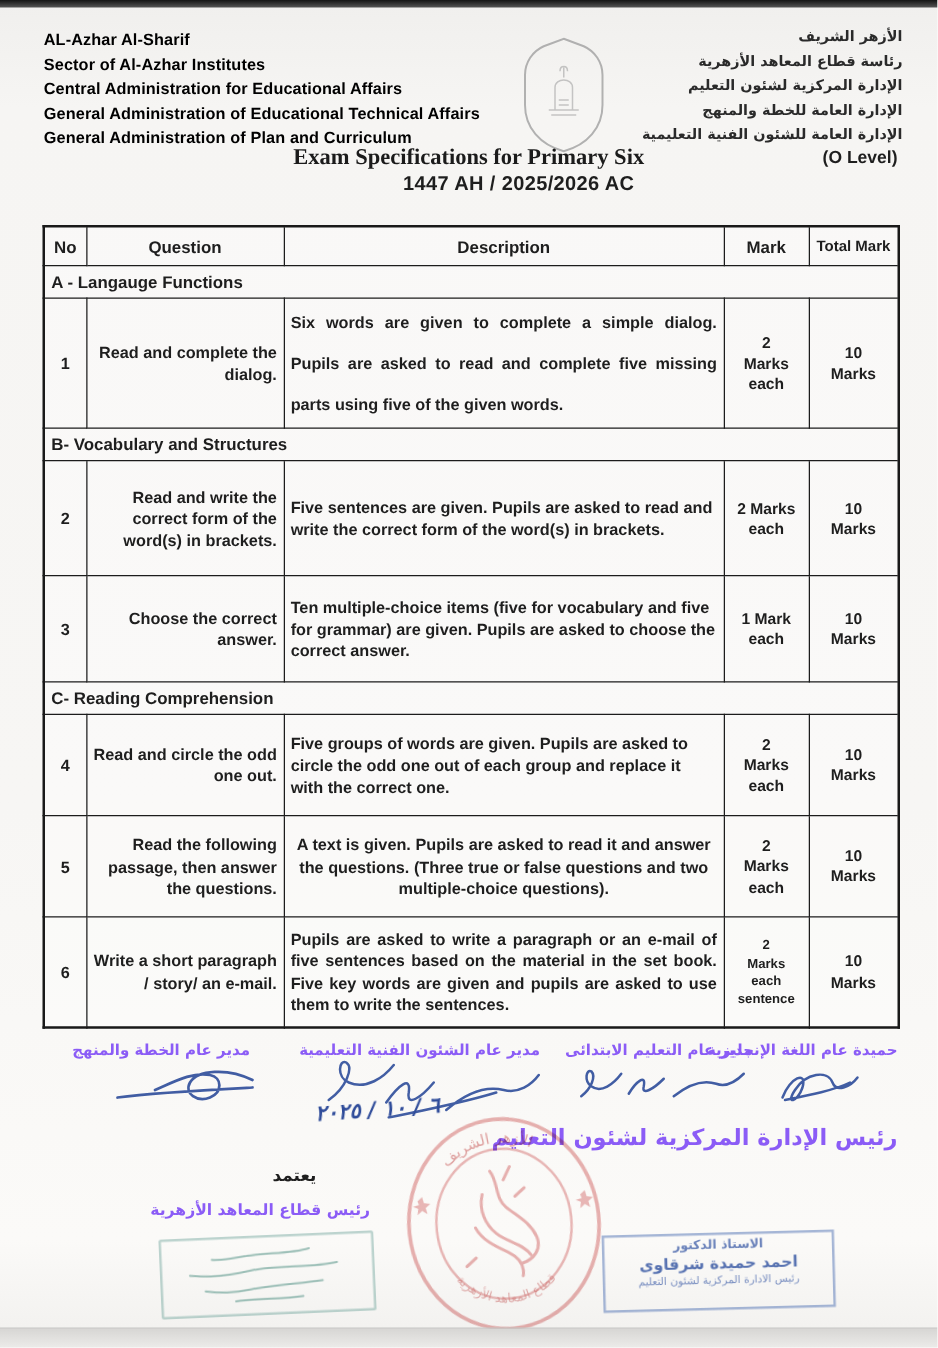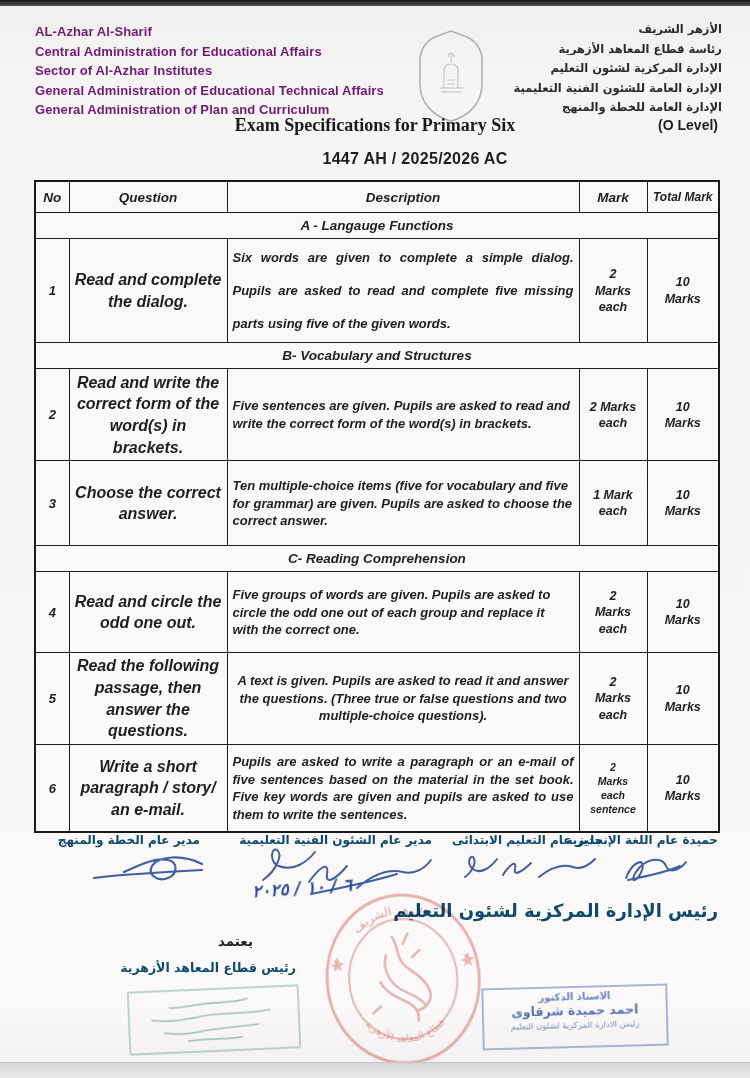--- a/index.html
+++ b/index.html
@@ -6,40 +6,40 @@
   body{
     width:750px;height:1078px;position:relative;overflow:hidden;
     background:linear-gradient(180deg,#f0efed 0%,#f6f5f3 8%,#f7f6f4 60%,#fbfaf8 92%,#f1f0ee 100%);
     font-family:"Liberation Sans",sans-serif;color:#1e1e1e;
   }
   .edge-top{position:absolute;left:0;top:0;width:750px;height:6px;
     background:linear-gradient(180deg,#141414,#555);}
   .edge-bottom{position:absolute;left:0;bottom:0;width:750px;height:15px;
     background:linear-gradient(180deg,#d7d6d4,#ecebe9);border-top:1px solid #c6c5c3;}
   .abs{position:absolute;}
-  .en-header{left:35px;top:22px;font-size:13px;font-weight:bold;line-height:19.5px;color:#701a75;letter-spacing:.1px;}
+  .en-header{left:35px;top:22px;font-size:13px;font-weight:bold;line-height:19.5px;color:#000000;letter-spacing:.1px;}
   .ar{font-family:"DejaVu Sans",sans-serif;direction:rtl;}
   .ar-header{right:28px;top:20px;font-size:11.5px;font-weight:bold;line-height:19.5px;text-align:right;color:#2a2a2a;}
   .logo{left:417px;top:28px;width:68px;height:96px;opacity:.75;}
   .title-row{left:80px;top:115px;width:590px;text-align:center;
     font-family:"Liberation Serif",serif;font-size:18px;font-weight:bold;color:#1b1b1b;}
   .olevel{right:32px;top:117px;font-size:14px;font-weight:bold;}
-  .subtitle{left:80px;top:139px;width:670px;text-align:center;font-size:16px;font-weight:bold;letter-spacing:.3px;margin-top:11px;}
+  .subtitle{left:80px;top:139px;width:670px;text-align:center;font-size:16px;font-weight:bold;letter-spacing:.3px;}
   table.spec{position:absolute;left:34px;top:180px;width:686px;border-collapse:collapse;table-layout:fixed;
-    border:2.5px solid #191919;background:rgba(255,255,255,.35);font-style:italic;}
+    border:2.5px solid #191919;background:rgba(255,255,255,.35);}
   table.spec td,table.spec th{border:1.6px solid #1c1c1c;padding:2px 5px;vertical-align:middle;}
   th.h{font-size:13.5px;font-weight:bold;text-align:center;height:26px;}
-  td.section{font-size:13.5px;font-weight:bold;text-align:center;height:21px;border-left:none;border-right:none;}
+  td.section{font-size:13.5px;font-weight:bold;text-align:left;height:21px;border-left:none;border-right:none;}
   td.no{font-size:13px;font-weight:bold;text-align:center;}
-  td.q{font-size:16px;font-weight:bold;text-align:center;line-height:1.35;padding:2px 4px;}
+  td.q{font-size:13px;font-weight:bold;text-align:right;line-height:1.35;padding:2px 4px;}
   td.d{font-size:13px;font-weight:bold;text-align:justify;line-height:1.35;padding:3px 7px;margin-top:40px;}
   td.d.airy{line-height:2.55;}
   td.mk{font-size:12.5px;font-weight:bold;text-align:center;white-space:pre-line;line-height:1.3;}
   td.mk.small{font-size:10.5px;line-height:1.35;}
-  .sig-title{font-size:12px;font-weight:bold;color:#0c4a6e;white-space:nowrap;}
+  .sig-title{font-size:12px;font-weight:bold;color:#8b5cf6;white-space:nowrap;}
   .sig-svg{pointer-events:none;}
   .hand-date{color:#2f4c9a;font-size:17px;font-weight:bold;font-style:italic;
     font-family:"DejaVu Sans",sans-serif;direction:rtl;transform:rotate(-4deg);filter:blur(.3px);}
   .approve{font-size:13.5px;font-weight:bold;}
   .teal-stamp{left:128px;top:988px;width:168px;height:60px;border:2px solid rgba(110,165,155,.45);
     transform:rotate(-2.5deg);border-radius:2px;filter:blur(.4px);}
   .blue-stamp{left:482px;top:986px;width:186px;height:62px;border:2px solid rgba(95,125,185,.55);
     transform:rotate(-1.5deg);padding:3px 6px;box-sizing:border-box;text-align:center;filter:blur(.55px);}
   .blue-stamp .l1{font-size:10px;color:rgba(80,108,175,.85);font-weight:bold;}
   .blue-stamp .l2{font-size:12.5px;color:rgba(70,100,170,.9);font-weight:bold;margin-top:1px;}
@@ -47,44 +47,44 @@
   .red-stamp{left:318px;top:884px;width:170px;height:186px;transform:rotate(-6deg);
     opacity:.8;filter:blur(.45px);mix-blend-mode:multiply;}
 </style>
 </head>
 <body>
 
 <div class="edge-top"></div>
 
 <div class="abs en-header">
   <div>AL-Azhar Al-Sharif</div>
+  <div>Sector of Al-Azhar Institutes</div>
   <div>Central Administration for Educational Affairs</div>
-  <div>Sector of Al-Azhar Institutes</div>
   <div>General Administration of Educational Technical Affairs</div>
   <div>General Administration of Plan and Curriculum</div>
 </div>
 
 <div class="abs logo">
   <svg width="68" height="96" viewBox="0 0 68 96">
     <path d="M34,3 L50,9 C59,13 65,22 65,32 L65,56 C65,74 53,88 34,93 C15,88 3,74 3,56 L3,32 C3,22 9,13 18,9 Z" fill="none" stroke="#9b9b9b" stroke-width="1.6"></path>
     <g stroke="#a8a8a8" stroke-width="1.2" fill="none" opacity=".85">
       <path d="M27,60 L27,42 M41,60 L41,42 M27,42 C27,34 41,34 41,42"></path>
       <path d="M34,34 L34,26 M31,29 C31,24 37,24 37,29"></path>
       <path d="M22,60 L46,60 M24,64 L44,64"></path>
       <path d="M30,52 L38,52 M30,56 L38,56"></path>
     </g>
   </svg>
 </div>
 
 <div class="abs ar ar-header">
   <div>الأزهر الشريف</div>
   <div>رئاسة قطاع المعاهد الأزهرية</div>
   <div>الإدارة المركزية لشئون التعليم</div>
+  <div>الإدارة العامة للخطة والمنهج</div>
   <div>الإدارة العامة للشئون الفنية التعليمية</div>
-  <div>الإدارة العامة للخطة والمنهج</div>
 </div>
 
 <div class="abs title-row">Exam Specifications for Primary Six</div>
 <div class="abs olevel">(O Level)</div>
 <div class="abs subtitle">1447 AH / 2025/2026 AC</div>
 
 <table class="spec">
   <colgroup>
       <col style="width:34px">
       <col style="width:158px">

